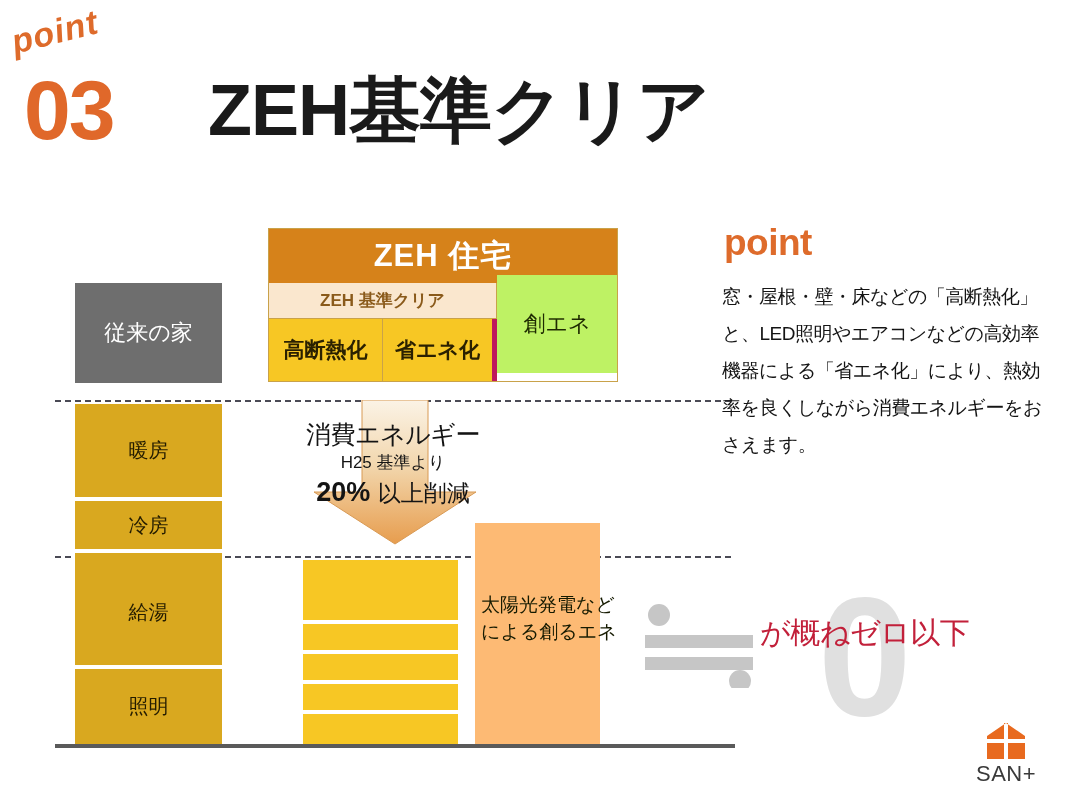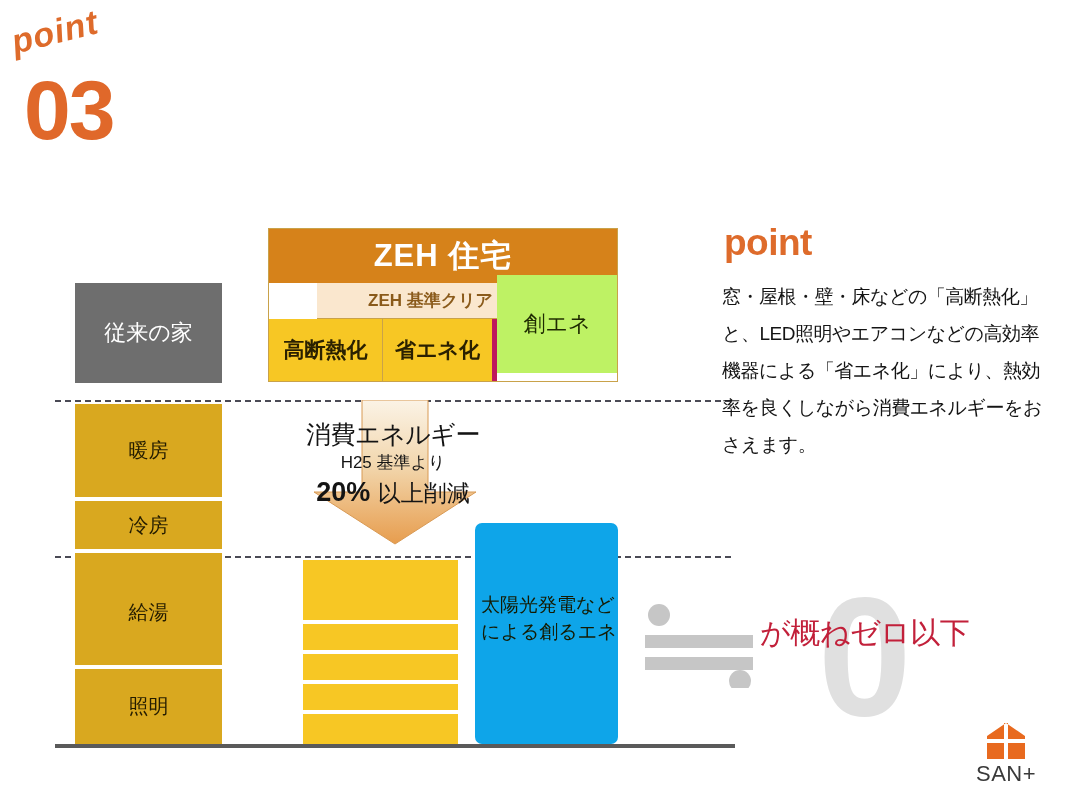--- a/index.html
+++ b/index.html
@@ -60,21 +60,20 @@
   }
   #zeh-standard-band {
     position: absolute; left: 0; top: 54px;
     width: 228px; height: 36px;
     background: #FAE7CE;
     color: #8a5a1a;
     font-size: 17px; font-weight: bold;
     display: flex; align-items: center; justify-content: center;
     border-right: 1px solid #c9a24a;
     border-bottom: 1px solid #c9a24a;
-    margin-left: 48px;
   }
   #zeh-cell-insulation {
     position: absolute; left: 0; top: 90px;
     width: 114px; height: 62px;
     background: #F7C724;
     color: #2a2000;
     font-size: 21px; font-weight: bold;
     display: flex; align-items: center; justify-content: center;
     border-right: 1px solid #c9a24a;
   }
@@ -117,23 +116,22 @@
   
   .mid-seg {
     position: absolute; left: 303px;
     width: 155px;
     background: #F7C724;
   }
 
   
   #solar-bar {
     position: absolute; left: 475px; top: 523px;
-    width: 143px; height: 221px;
-    background: #0ea5e9;
-    border-radius: 7px;
+    width: 125px; height: 221px;
+    background: #fdba74;
   }
   #solar-bar-label {
     position: absolute; left: 0; top: 68px;
     width: 143px;
     text-align: left;
     padding-left: 6px;
     color: #151a00;
     font-size: 19px;
     line-height: 27px;
   }
@@ -222,20 +220,21 @@
     letter-spacing: 0.5px;
   }
 </style>
 </head>
 <body>
 
 <div id="slide">
 
   <div id="header-point">point</div>
   <div id="header-number">03</div>
+  <div id="header-title">ZEH基準クリア</div>
 
   <div class="dashed-line" style="top:400px;"></div>
   <div class="dashed-line" style="top:556px;"></div>
 
   <div id="zeh-table">
     <div id="zeh-table-header">ZEH 住宅</div>
     <div id="zeh-standard-band">ZEH 基準クリア</div>
     <div id="zeh-cell-insulation">高断熱化</div>
     <div id="zeh-cell-saving">省エネ化</div>
     <div id="zeh-cell-generation">創エネ</div>

